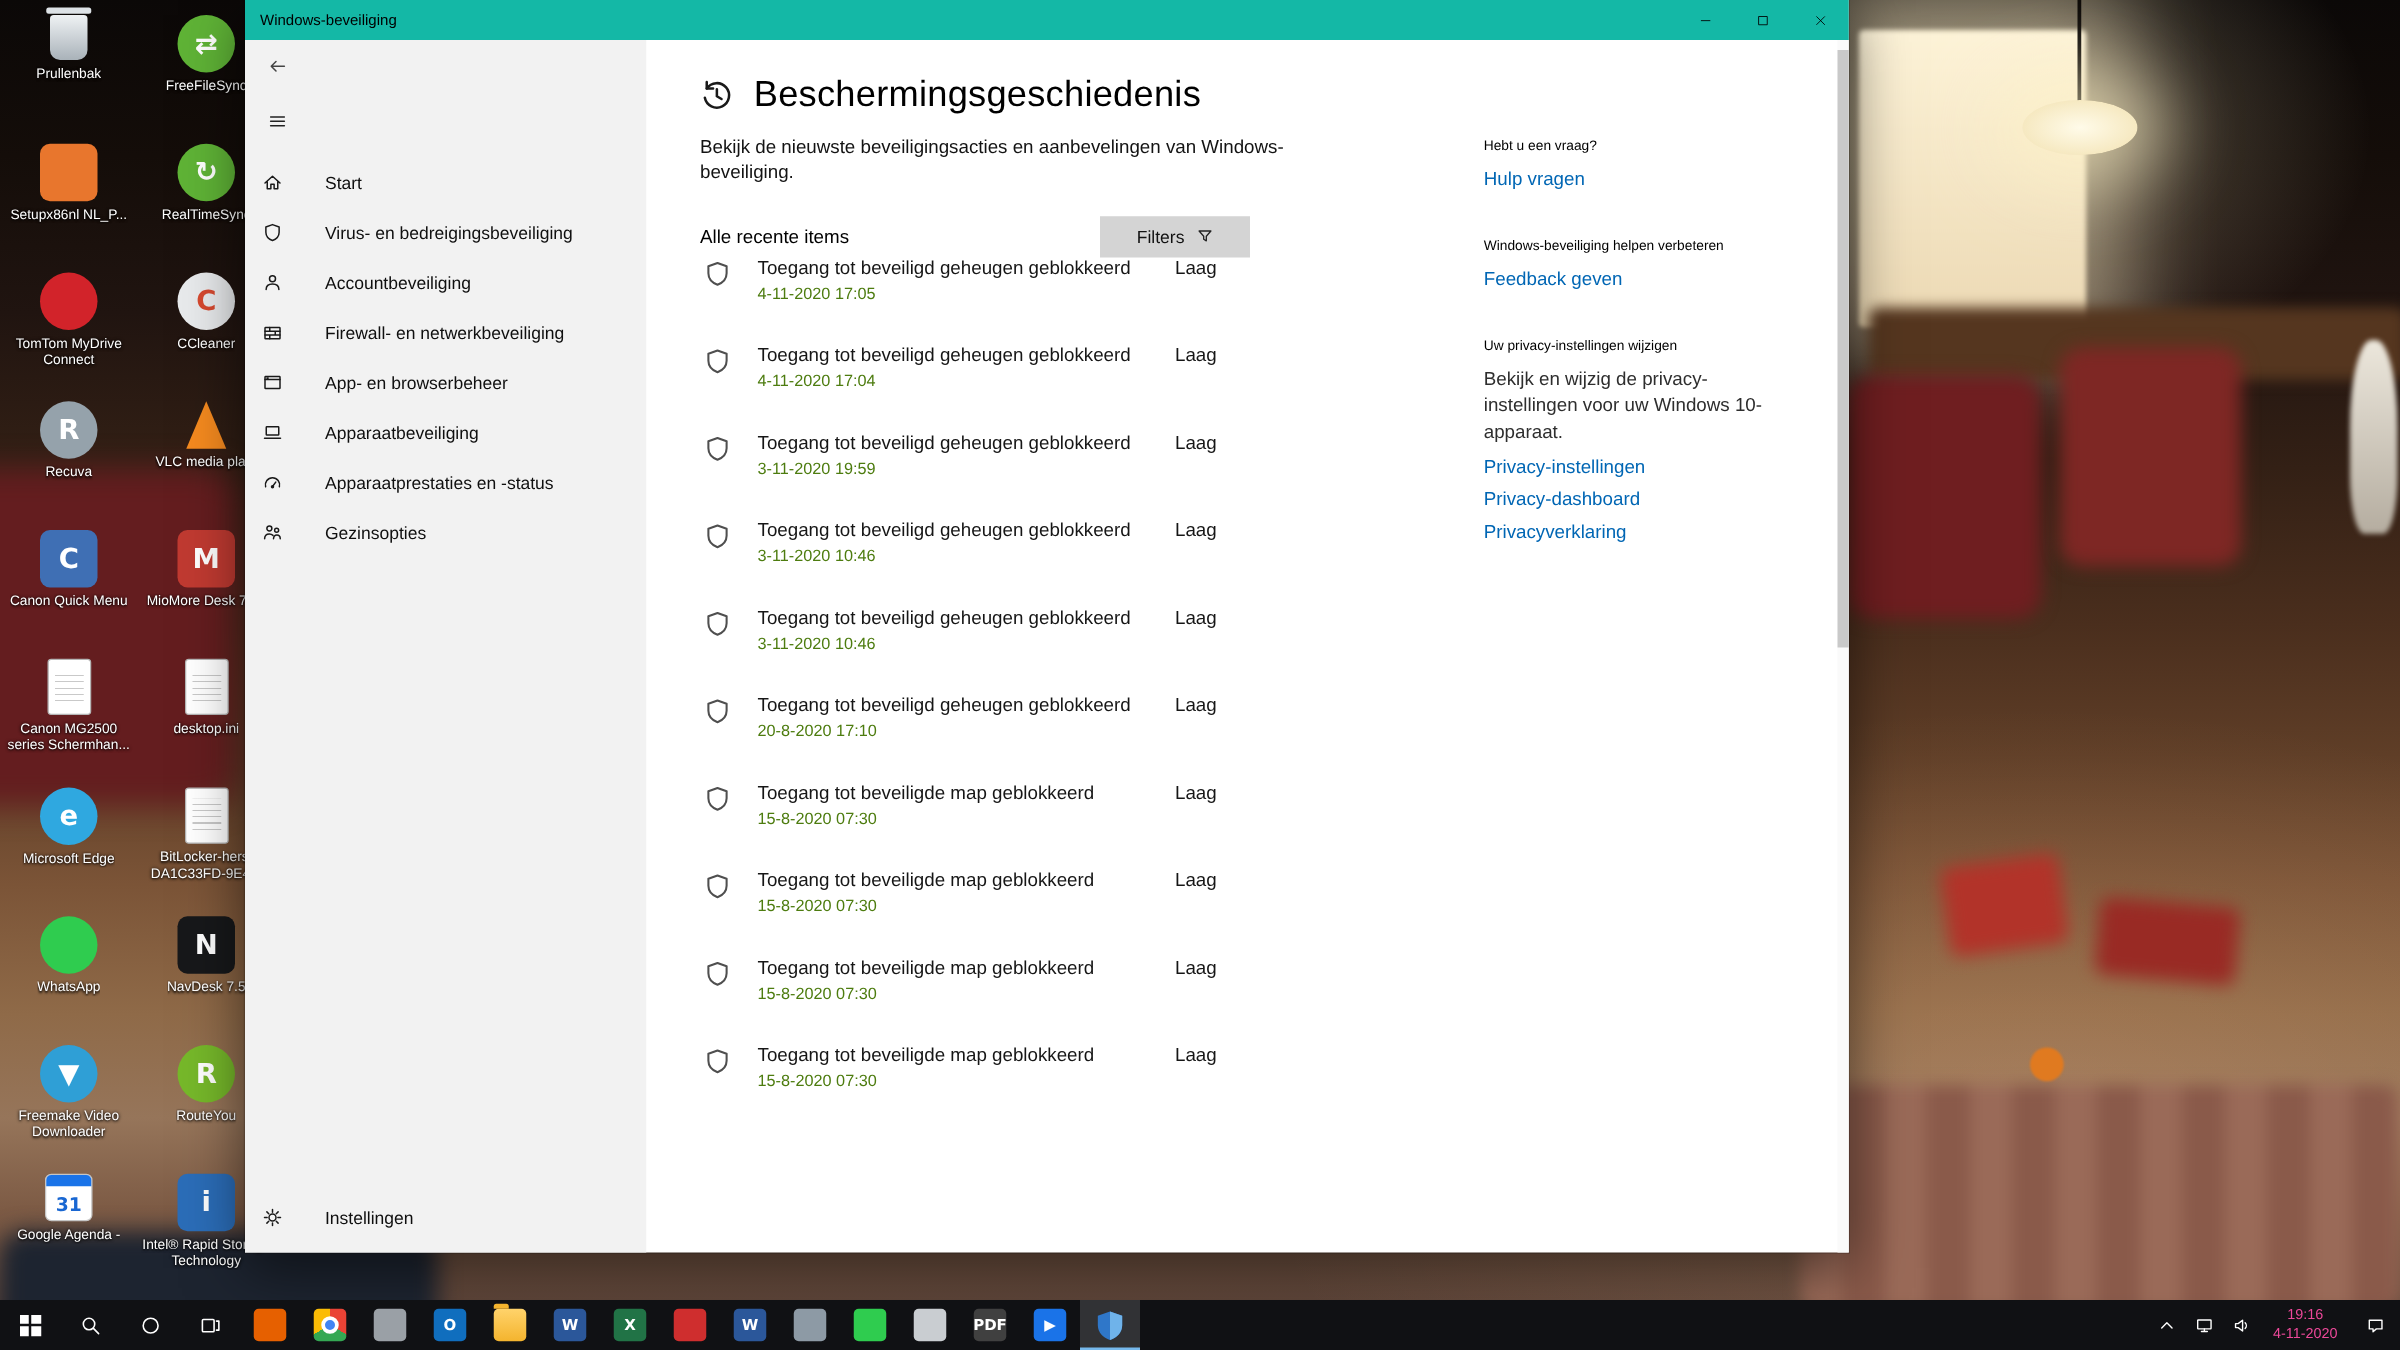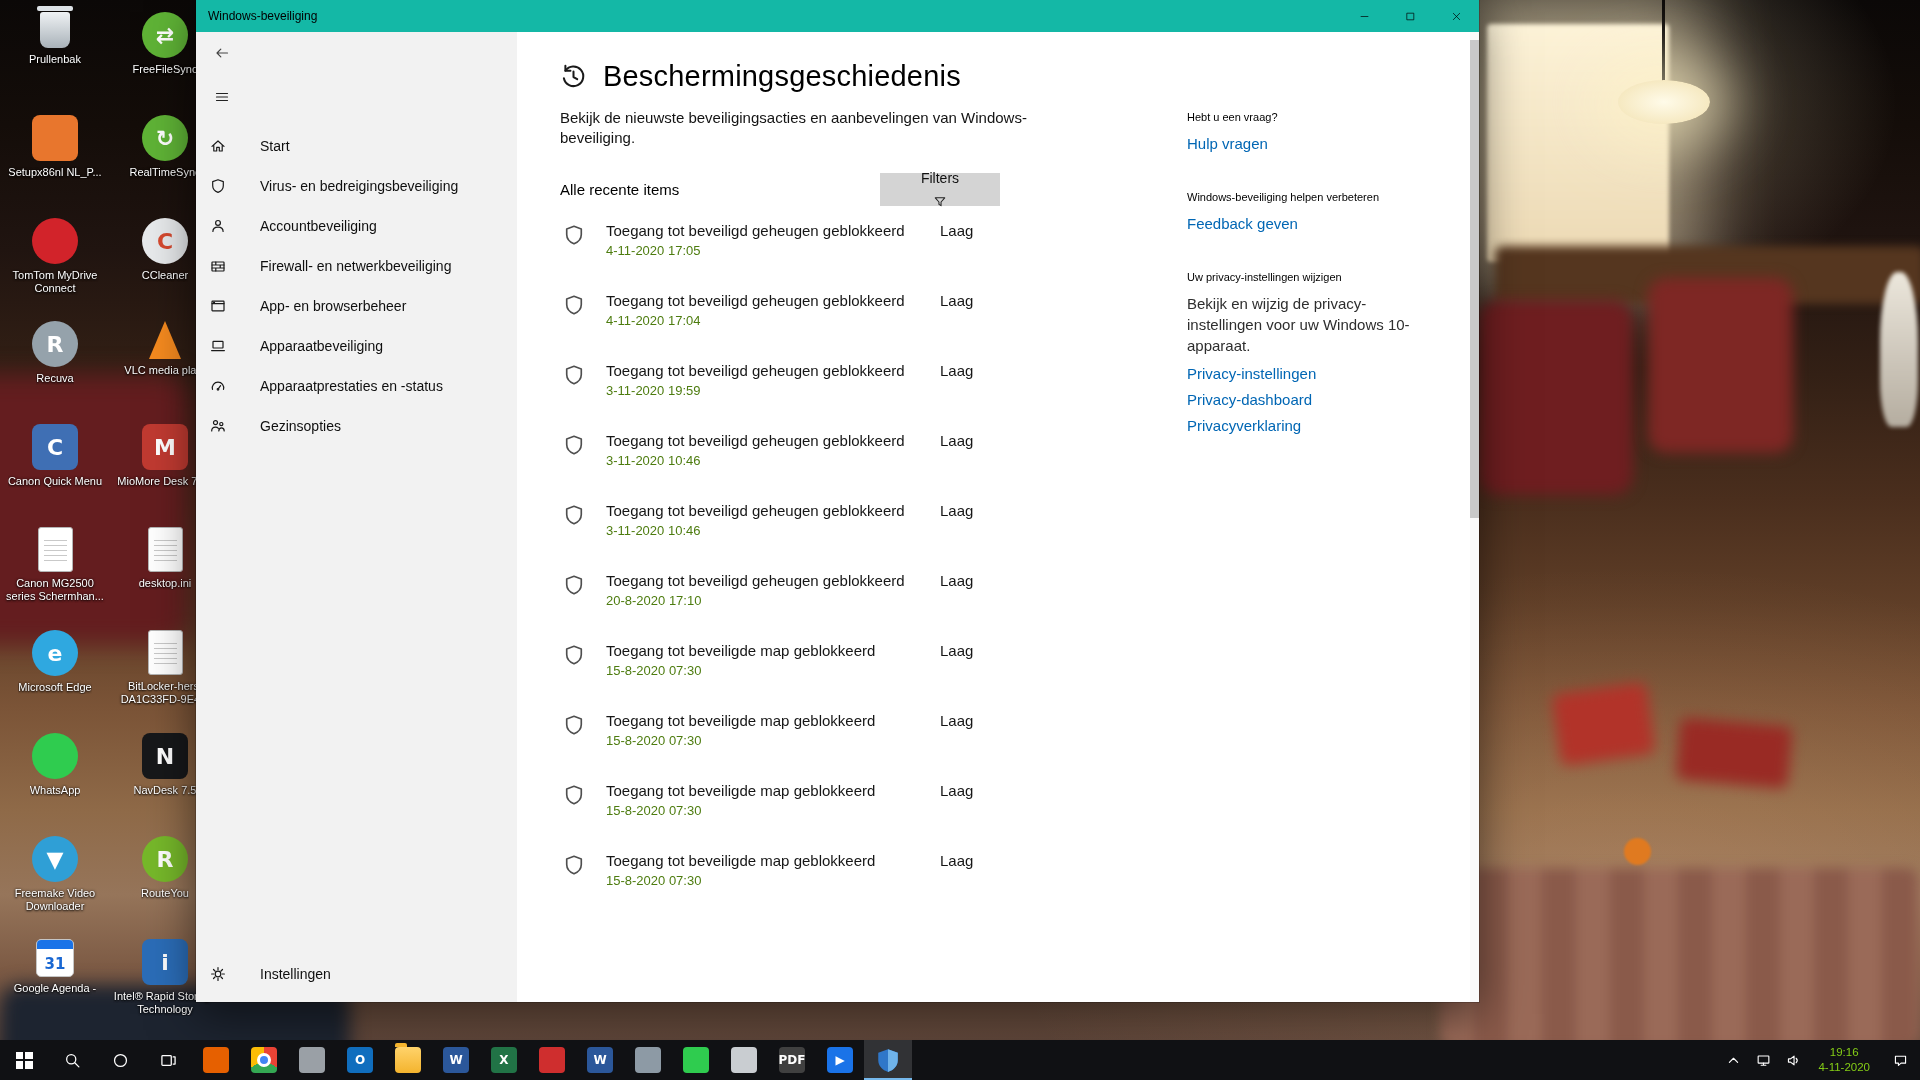--- a/index.html
+++ b/index.html
@@ -78,24 +78,24 @@
   .side-settings{position:absolute;left:0;right:0;bottom:8px;}
 
   
   .content{flex:1;position:relative;padding:24px 0 0 43px;box-sizing:border-box;min-width:0;}
   .page-header{display:flex;align-items:center;gap:16px;height:40px;}
   .page-header .ic{width:27px;height:27px;color:#1a1a1a;}
   .page-title{font-size:29px;font-weight:300;color:#000;letter-spacing:.2px;}
   .page-desc{margin-top:12px;width:470px;font-size:15px;line-height:1.35;color:#131313;}
   .filter-row{margin-top:24px;width:440px;display:flex;align-items:center;}
   .filter-label{font-size:15px;color:#000;}
-  .filters-btn{margin-left:auto;width:120px;height:33px;background:#d4d4d4;border:none;display:flex;align-items:center;justify-content:center;gap:9px;font-size:14px;color:#111;font-family:inherit;flex-direction:column;}
+  .filters-btn{margin-left:auto;width:120px;height:33px;background:#d4d4d4;border:none;display:flex;align-items:center;justify-content:center;gap:9px;font-size:14px;color:#111;font-family:inherit;}
   .filters-btn .ic{width:14px;height:14px;color:#222;}
 
-  .hist-list{margin-top:16px;}
+  .hist-list{}
   .row{display:grid;grid-template-columns:46px 334px 1fr;height:70px;align-items:start;cursor:default;}
   .row .ic{width:22px;height:22px;color:#4f4f4f;margin-left:3px;margin-top:2px;}
   .row-title{font-size:15px;color:#161616;line-height:1.25;}
   .row-date{font-size:13px;color:#4d7c0f;margin-top:3px;}
   .row-sev{font-size:15px;color:#161616;line-height:1.25;}
 
   
   .aside{position:absolute;left:670px;top:78px;width:252px;}
   .aside-h{font-size:11px;color:#000;line-height:1.35;}
   .aside-p{font-size:15px;color:#2e2e2e;line-height:1.4;margin-top:8px;}
@@ -113,21 +113,21 @@
   .tb-btn{width:48px;display:flex;align-items:center;justify-content:center;background:none;border:none;color:#fff;padding:0;cursor:default;flex:none;}
   .tb-btn.active{background:rgba(255,255,255,.14);box-shadow:inset 0 -2px 0 #76b9ed;}
   .tb-btn .ic{width:17px;height:17px;color:#fff;}
   .win-logo{width:17px;height:17px;display:grid;grid-template-columns:1fr 1fr;grid-template-rows:1fr 1fr;gap:2px;}
   .win-logo i{background:#fff;}
   .tb-apps{display:flex;align-items:stretch;}
   .tg{width:26px;height:26px;display:flex;align-items:center;justify-content:center;border-radius:4px;
     font-family:"DejaVu Sans",sans-serif;font-weight:700;font-size:12px;color:#fff;}
   .tg.t-letter{font-size:12px;}
   .tg svg{width:100%;height:100%;display:block;}
-  .tray{margin-left:auto;display:flex;align-items:center;color:#84cc16;}
+  .tray{margin-left:auto;display:flex;align-items:center;color:#ec4899;}
   .tray-btn{width:30px;height:40px;display:flex;align-items:center;justify-content:center;background:none;border:none;color:#fff;padding:0;}
   .tray-btn .ic{width:15px;height:15px;}
   .clock{padding:0 10px;text-align:center;font-size:11.5px;line-height:1.3;cursor:default;}
   .notif{width:40px;}
 
   .ic{display:inline-block;}
   .ic svg{width:100%;height:100%;display:block;}
 </style>
 </head>
 <body>

